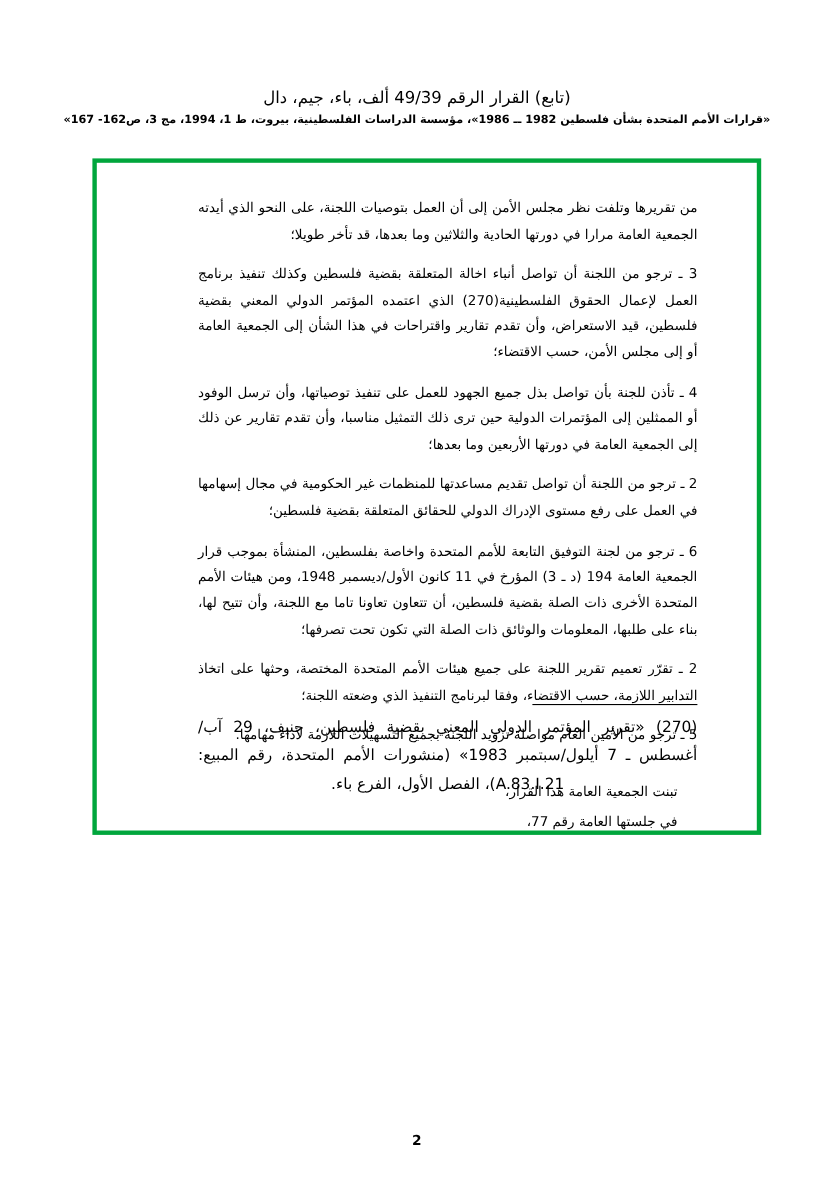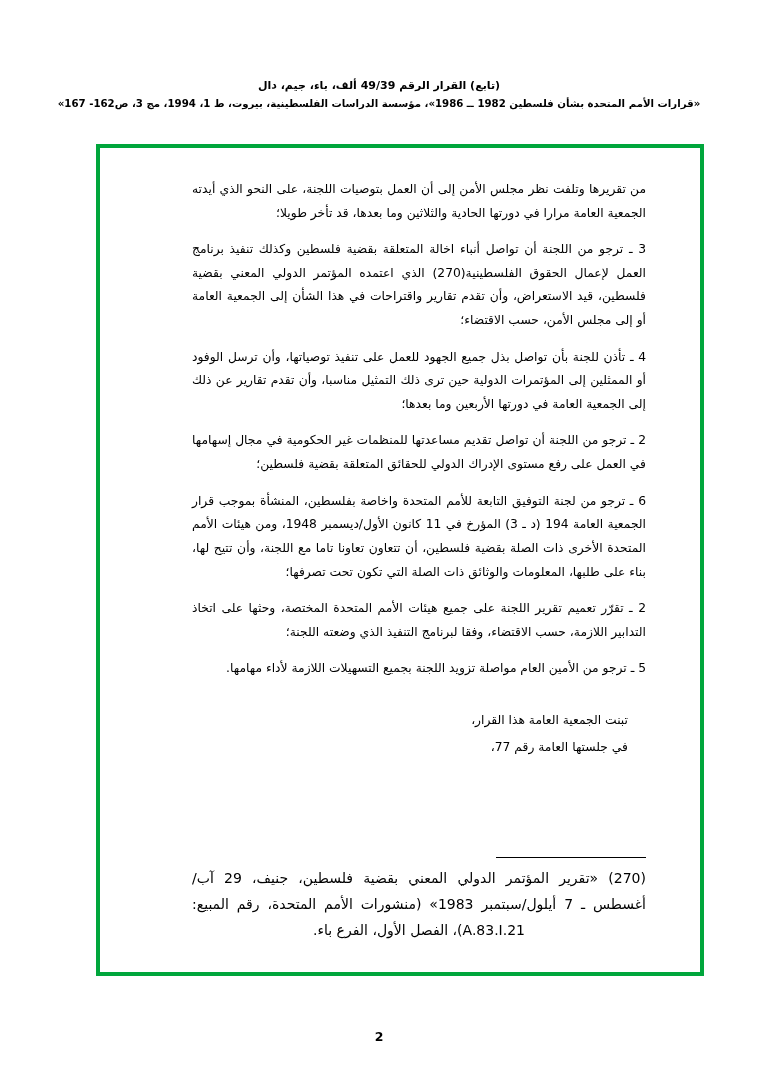--- a/index.html
+++ b/index.html
@@ -21,38 +21,38 @@
     background: #ffffff;
   }
   .header {
     position: absolute;
     top: 78px;
     left: 0;
     right: 0;
     text-align: center;
   }
   .header-title {
-    font-size: 11px;
-    font-weight: bold;
+    font-size: 15px;
+    font-weight: normal;
     letter-spacing: 0.1px;
     line-height: 1.5;
     text-align: center;
   }
   .header-sub {
     font-size: 10.2px;
     font-weight: bold;
     margin-top: 1px;
     line-height: 1.5;
   }
   .frame {
     position: absolute;
     top: 144px;
-    left: 96px;
+    left: 84px;
     width: 608px;
-    height: 832px;
+    height: 615px;
     border: 4px solid #00a63c;
     box-sizing: border-box;
     background: #ffffff;
   }
   .content {
     position: absolute;
     top: 30px;
     left: 0;
     right: 0;
     padding: 0 54px 0 92px;

